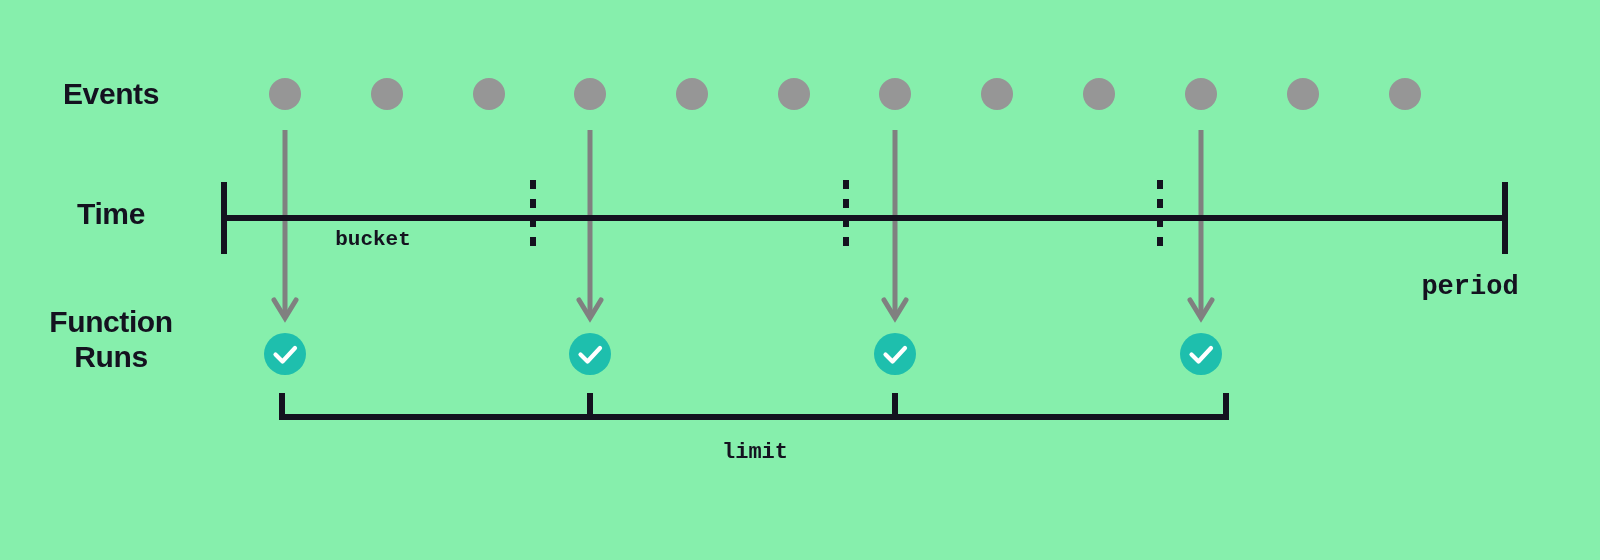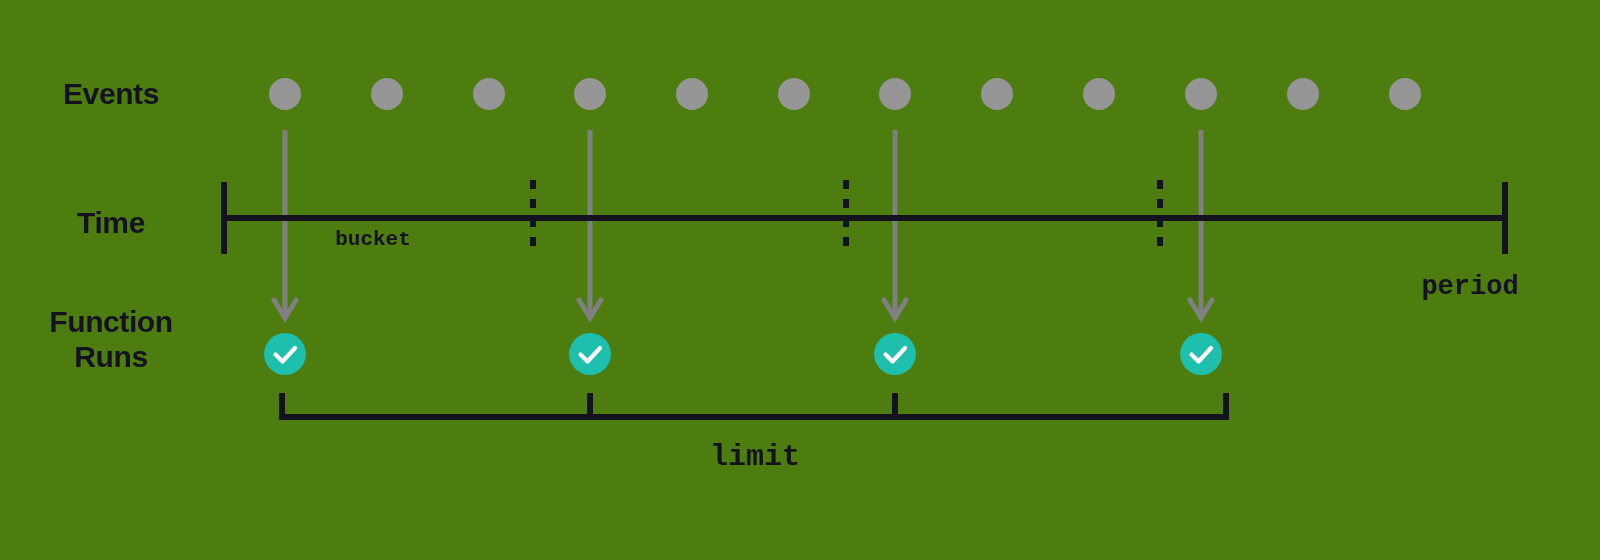--- a/index.html
+++ b/index.html
@@ -7,21 +7,21 @@
     padding: 0;
     background: #f9f8fd;
   }
   body {
     font-family: "Liberation Sans", sans-serif;
   }
   #diagram-root {
     position: relative;
     width: 1600px;
     height: 560px;
-    background: #4d7c0f;
+    background: #86efac;
     overflow: hidden;
   }
   #diagram-svg {
     position: absolute;
     left: 0;
     top: 0;
     width: 1600px;
     height: 560px;
     display: block;
   }
@@ -30,34 +30,34 @@
     font-family: "Liberation Sans", sans-serif;
     font-weight: bold;
     font-size: 30px;
     color: #14121f;
     text-align: center;
     line-height: 1.18;
     letter-spacing: -0.4px;
     white-space: pre-line;
   }
   #label-events  { left: 0px; top: 76px;  width: 222px; }
-  #label-time    { left: 0px; top: 205px; width: 222px; }
+  #label-time    { left: 0px; top: 196px; width: 222px; }
   #label-runs    { left: 0px; top: 304px; width: 222px; }
 
   .mono-label {
     position: absolute;
     font-family: "Liberation Mono", monospace;
     font-weight: bold;
     color: #14121f;
     text-align: center;
     white-space: nowrap;
   }
   #label-bucket { font-size: 21px; left: 283px; top: 228px; width: 180px; }
   #label-period { font-size: 27px; left: 1370px; top: 272px; width: 200px; }
-  #label-limit  { font-size: 30px; left: 645px; top: 440px; width: 220px; }
+  #label-limit  { font-size: 22px; left: 645px; top: 440px; width: 220px; }
 </style>
 </head>
 <body>
 
 <div id="diagram-root">
 
   <svg id="diagram-svg" viewBox="0 0 1600 560">
     <defs></defs>
     <g id="layer-event-dots">
         <circle cx="285" cy="94" r="16" fill="#969696"></circle>

